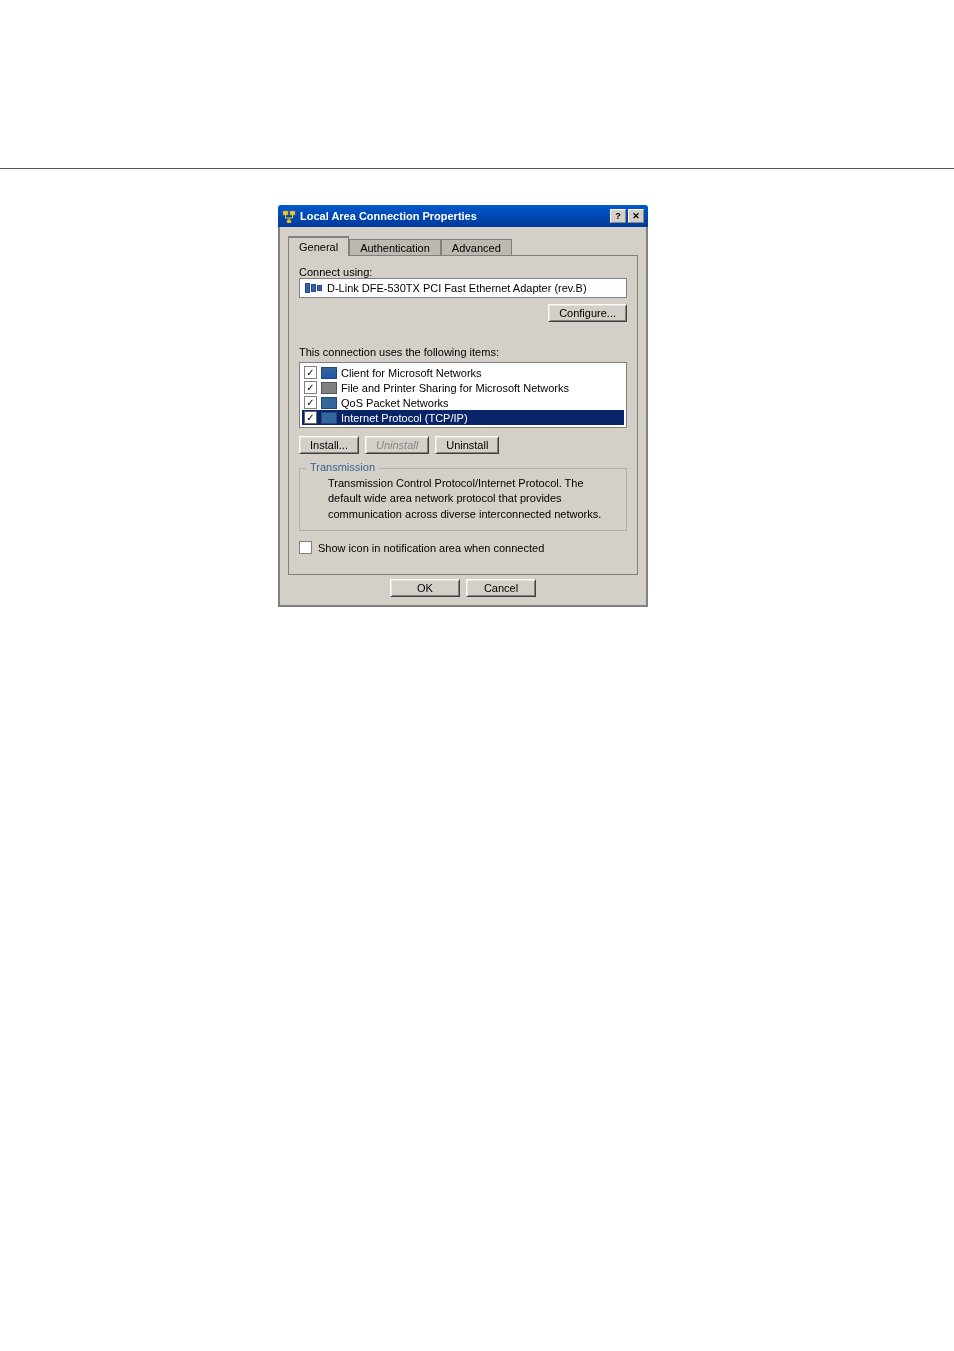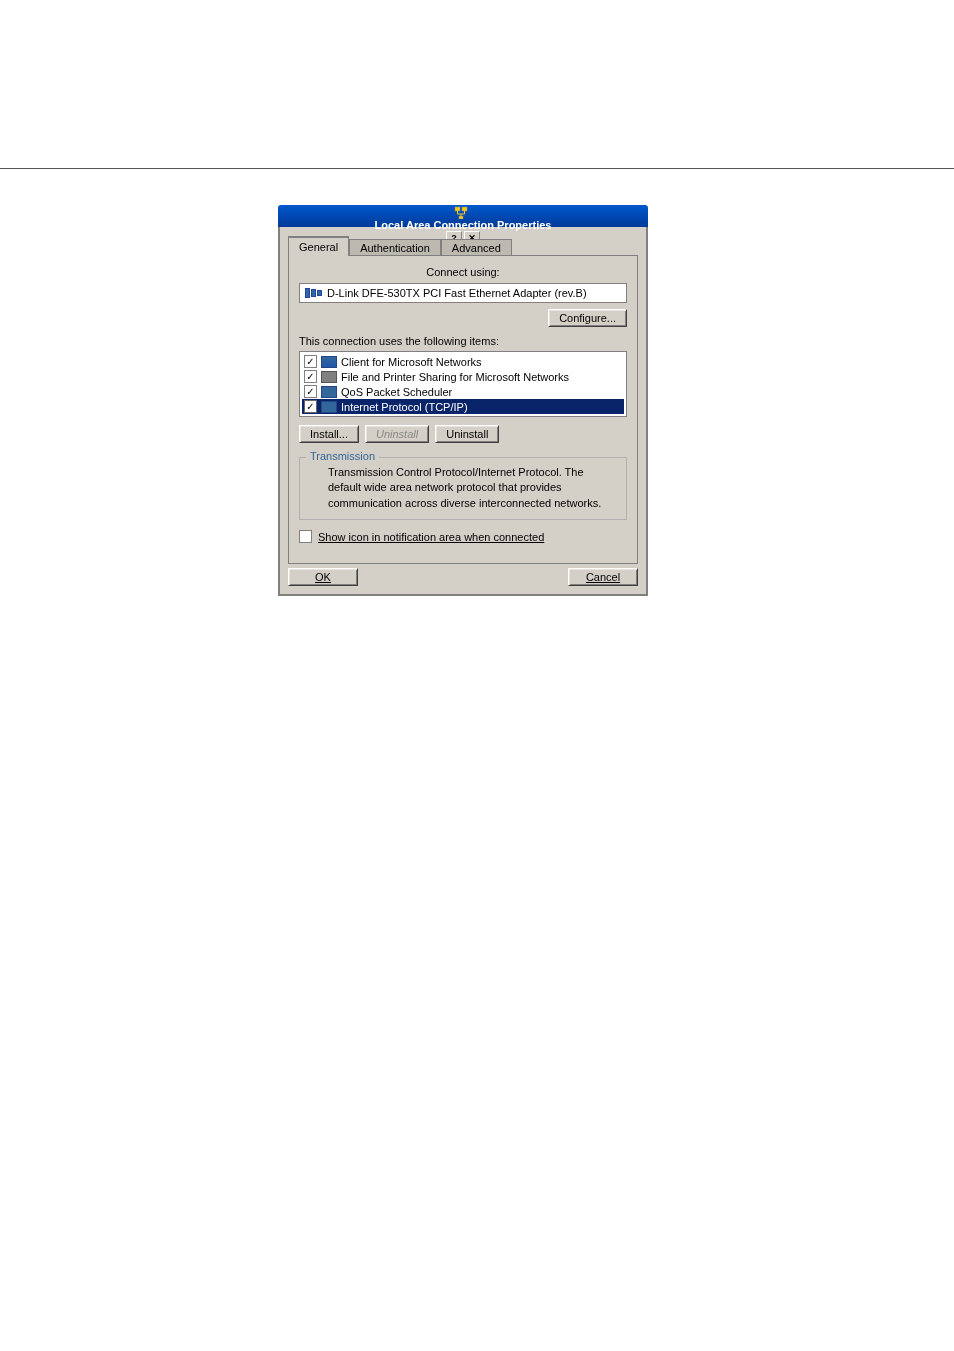--- a/index.html
+++ b/index.html
@@ -40,21 +40,20 @@
 
     
     .title-bar {
       background: linear-gradient(to bottom, #0058cc, #003a99);
       height: 22px;
       display: flex;
       align-items: center;
       padding: 0 4px;
       border-top-left-radius: 3px;
       border-top-right-radius: 3px;
-      flex-direction: column;
     }
 
     .title-bar-icon {
       width: 14px;
       height: 14px;
       margin-right: 4px;
       display: flex;
       align-items: center;
       justify-content: center;
     }
@@ -147,43 +146,41 @@
       border: 1px solid #808080;
       padding: 10px;
       position: relative;
       z-index: 1;
     }
 
     
     .section-label {
       font-size: 11px;
       color: #000;
-      margin-bottom: 5px;
-      text-align: center;
     }
 
     .adapter-box {
       background: #ffffff;
       border: 1px solid #808080;
       padding: 3px 5px;
       display: flex;
       align-items: center;
       gap: 4px;
       margin-bottom: 6px;
     }
 
     .adapter-text {
       font-size: 11px;
       color: #000;
     }
 
     .configure-btn-row {
       display: flex;
       justify-content: flex-end;
-      margin-bottom: 8px;
+      margin-bottom: 24px;
       align-items: flex-end;
     }
 
     .win-button {
       background: #d4d0c8;
       border: 1px solid;
       border-top-color: #ffffff;
       border-left-color: #ffffff;
       border-right-color: #404040;
       border-bottom-color: #404040;
@@ -317,41 +314,39 @@
       line-height: 1.4;
       margin-left: 20px;
     }
 
     
     .show-icon-row {
       display: flex;
       align-items: center;
       gap: 6px;
       margin-bottom: 10px;
-      text-decoration: underline;
     }
 
     .show-icon-checkbox {
       width: 13px;
       height: 13px;
       border: 1px solid #808080;
       background: #ffffff;
     }
 
     .show-icon-label {
       font-size: 11px;
     }
 
     
     .ok-cancel-row {
       display: flex;
-      justify-content: space-between;
+      justify-content: center;
       gap: 6px;
       padding-top: 4px;
-      text-decoration: underline;
     }
 
     
     .adapter-hw-icon {
       width: 18px;
       height: 12px;
       display: inline-flex;
       align-items: center;
       gap: 1px;
     }
@@ -433,21 +428,21 @@
             <div class="item-icon">
               <div class="icon-printer"></div>
             </div>
             <span class="item-label">File and Printer Sharing for Microsoft Networks</span>
           </div>
           <div class="list-item">
             <div class="item-checkbox checked"></div>
             <div class="item-icon">
               <div class="icon-qos"></div>
             </div>
-            <span class="item-label">QoS Packet Scheduler</span>
+            <span class="item-label">QoS Packet Networks</span>
           </div>
           <div class="list-item selected">
             <div class="item-checkbox checked" style="border-color:#666;"></div>
             <div class="item-icon">
               <div class="icon-tcpip"></div>
             </div>
             <span class="item-label">Internet Protocol (TCP/IP)</span>
           </div>
         </div>
 

